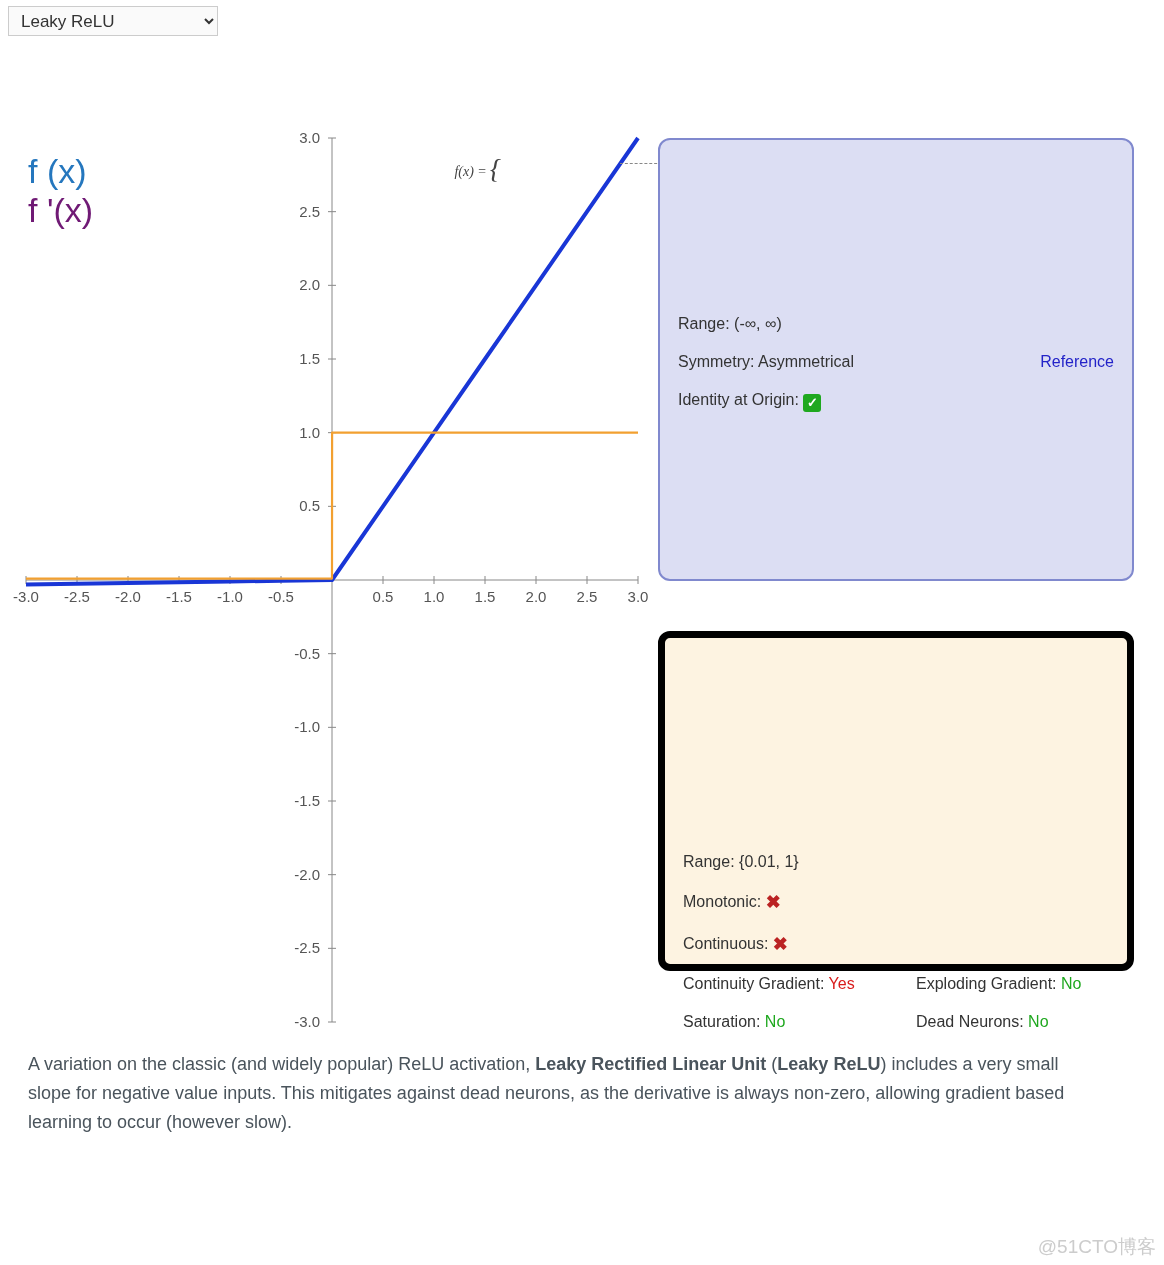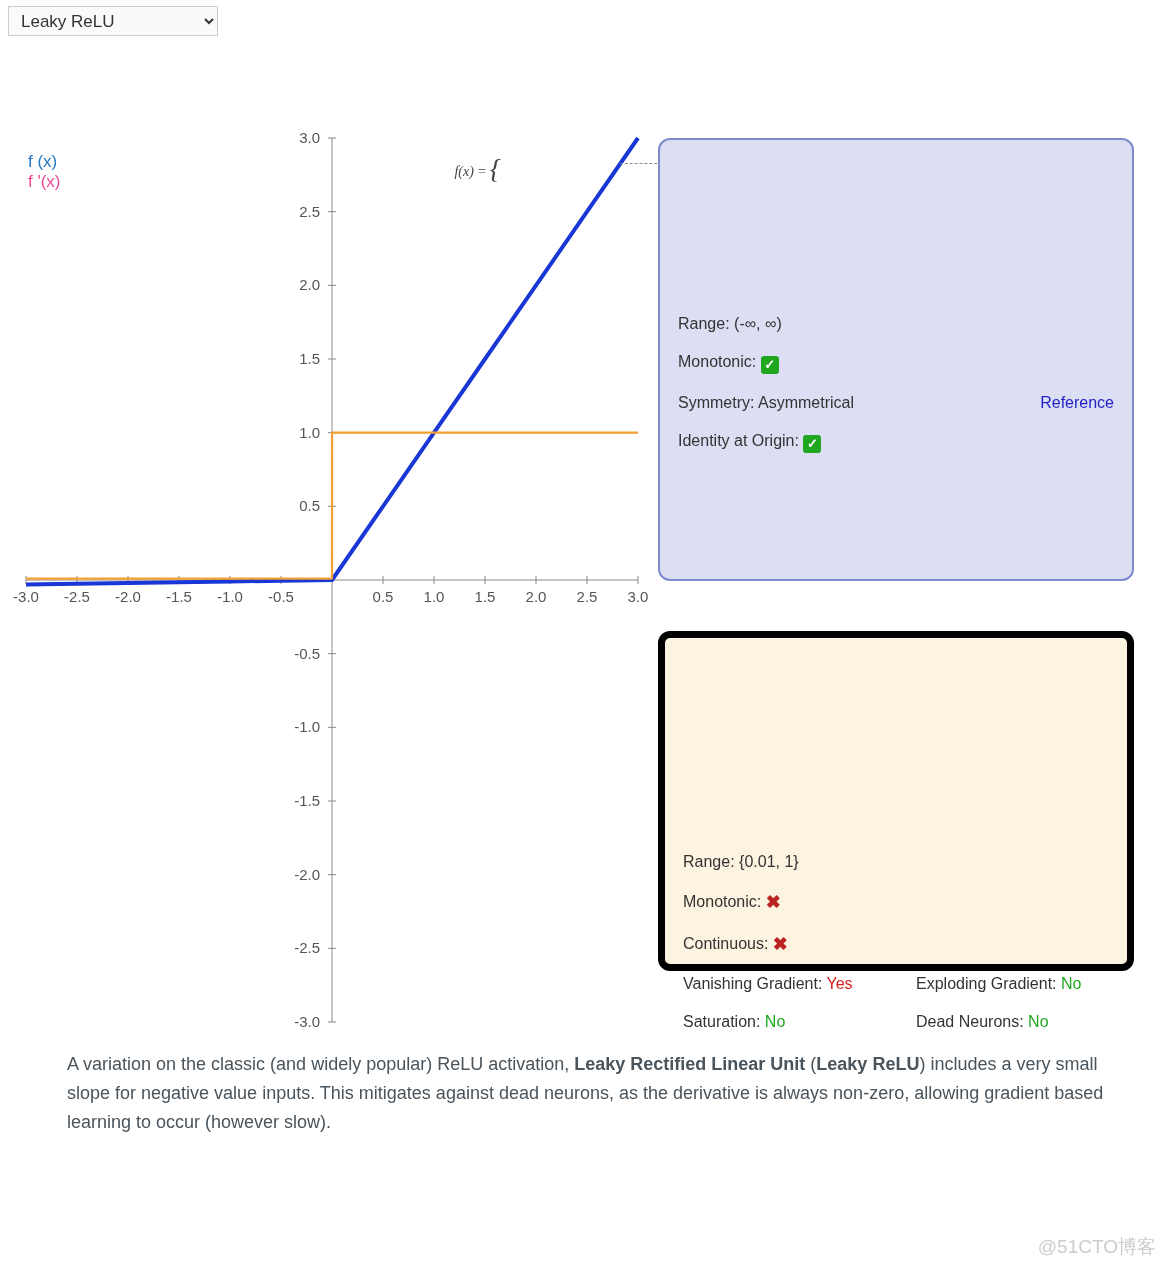--- a/index.html
+++ b/index.html
@@ -26,24 +26,24 @@
   }
   .content {
     position: relative;
     width: 1164px;
     height: 990px;
   }
   .legend {
     position: absolute;
     left: 28px;
     top: 110px;
-    font-size: 17px;
+    font-size: 34px;
   }
   .legend .fx { color: #2577be; }
-  .legend .fpx { color: #ec4899; }
+  .legend .fpx { color: #701a75; }
   .plot {
     position: absolute;
     left: 8px;
     top: 90px;
     width: 640px;
     height: 900px;
   }
   .info-box {
     position: absolute;
     border-radius: 12px;
@@ -104,21 +104,20 @@
   .two-col > div { flex: 1; }
   .yes { color: #d91c1c; }
   .no { color: #1fa81f; }
 
   .description {
     padding: 18px 28px 10px 28px;
     font-size: 18px;
     line-height: 1.6;
     color: #4a545c;
     max-width: 1120px;
-    margin-left: 39px;
   }
   .watermark {
     position: absolute;
     right: 8px; top: 1234px;
     color: #ccc; font-size: 19px;
   }
 </style>
 </head>
 <body>
 
@@ -200,24 +199,20 @@
   </div>
   <div class="dash-line"></div>
 
   <div class="info-box box-fx">
     <div class="spacer"></div>
     <div class="row">
       <span>Range:</span>
       <span>(-∞, ∞)</span>
     </div>
     <div class="row">
-      <span>Monotonic:</span>
-      <span class="green-check">✓</span>
-    </div>
-    <div class="row">
       <span>Symmetry:</span>
       <span>Asymmetrical</span>
       <span class="ref-link">Reference</span>
     </div>
     <div class="row">
       <span>Identity at Origin:</span>
       <span class="green-check">✓</span>
     </div>
   </div>
 
@@ -230,21 +225,21 @@
     <div class="row">
       <span>Monotonic:</span>
       <span class="red-x">✖</span>
     </div>
     <div class="row">
       <span>Continuous:</span>
       <span class="red-x">✖</span>
     </div>
     <div class="row two-col">
       <div>
-        <span>Vanishing Gradient:</span>
+        <span>Continuity Gradient:</span>
         <span class="yes">Yes</span>
       </div>
       <div>
         <span>Exploding Gradient:</span>
         <span class="no">No</span>
       </div>
     </div>
     <div class="row two-col">
       <div>
         <span>Saturation:</span>

